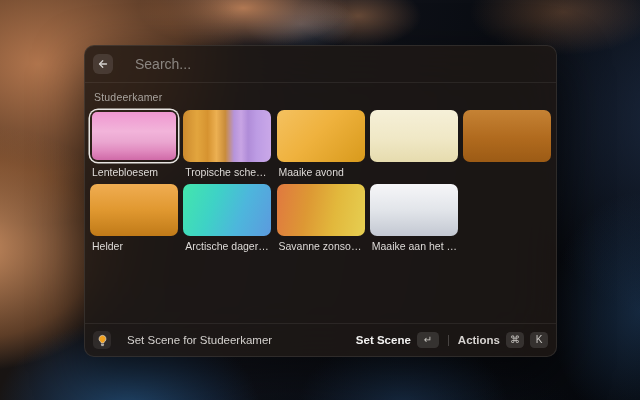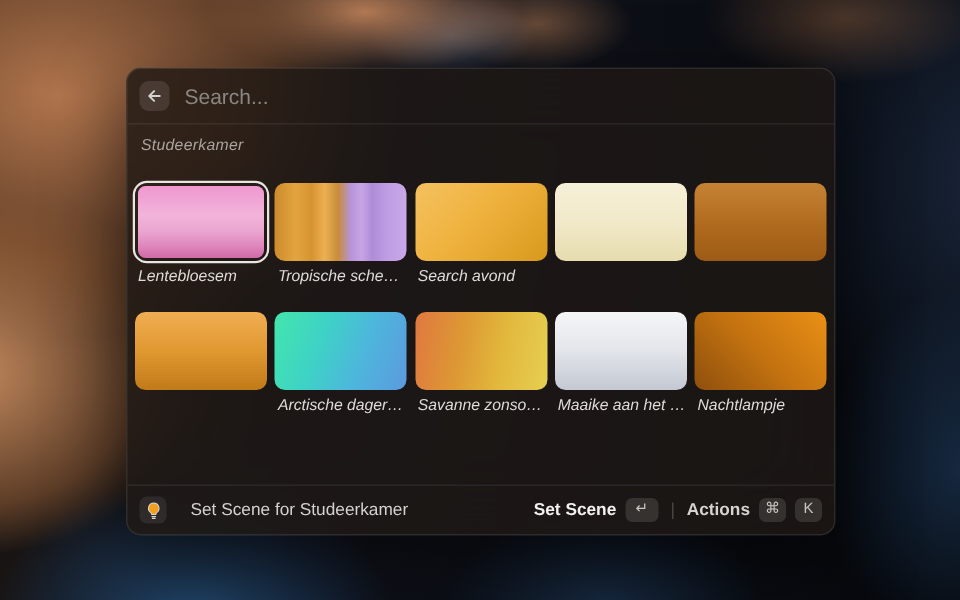--- a/index.html
+++ b/index.html
@@ -28,28 +28,28 @@
     backdrop-filter:blur(28px) saturate(1.25);-webkit-backdrop-filter:blur(28px) saturate(1.25);
     border:1px solid rgba(255,255,255,.09);border-radius:10px;
     box-shadow:0 18px 50px rgba(0,0,0,.55);
     display:flex;flex-direction:column;overflow:hidden;color:#e8e6e3;}
 
   .searchbar{flex:0 0 37px;display:flex;align-items:center;gap:10px;padding:0 8px;
     border-bottom:1px solid rgba(255,255,255,.07);}
   .back-btn{width:20px;height:20px;border-radius:6px;border:none;cursor:pointer;
     background:rgba(255,255,255,.11);display:flex;align-items:center;justify-content:center;padding:0;flex:0 0 auto;}
   .search-input{flex:1;background:transparent;border:none;outline:none;
-    font:14px "Liberation Sans",sans-serif;color:#737373;padding:0;}
+    font:14px "Liberation Sans",sans-serif;color:#737373;padding:0;margin-left:12px;}
   .search-input::placeholder{color:#8b8681;}
 
-  .content{flex:1;padding:6px 5px 0;overflow:hidden;font-style:italic;}
+  .content{flex:1;padding:6px 5px 0;overflow:hidden;}
   .section-title{font-size:10.5px;color:#a9a49f;margin:2px 0 7px 4px;letter-spacing:.2px;}
 
   .grid{display:grid;grid-template-columns:repeat(5,88px);justify-content:space-between;row-gap:6px;}
-  .tile{cursor:pointer;width:88px;margin-top:12px;}
+  .tile{cursor:pointer;width:88px;}
   .thumb-wrap{height:52px;border-radius:8px;}
   .thumb{width:100%;height:100%;border-radius:7px;}
   .tile.selected .thumb-wrap{box-shadow:0 0 0 1.5px #e8e5e2;padding:2px;}
   .tile.selected .thumb{border-radius:5px;}
   .tile-label{margin-top:4px;padding-left:2px;font-size:10.5px;color:#dedbd8;
     max-width:94px;white-space:nowrap;overflow:hidden;text-overflow:ellipsis;}
 
   .footer{flex:0 0 33px;display:flex;align-items:center;padding:0 8px;
     border-top:1px solid rgba(255,255,255,.07);}
   .bulb-badge{width:18px;height:18px;border-radius:5px;background:rgba(255,255,255,.08);
@@ -100,21 +100,21 @@
       <div class="thumb" style="background: linear-gradient(90deg, rgb(205, 138, 46) 0%, rgb(226, 165, 62) 16%, rgb(214, 147, 48) 28%, rgb(236, 176, 82) 38%, rgb(201, 140, 58) 48%, rgb(182, 148, 218) 58%, rgb(200, 164, 228) 66%, rgb(176, 140, 216) 74%, rgb(189, 156, 228) 84%, rgb(202, 168, 232) 100%);"></div>
     </div>
     <div class="tile-label">Tropische schemering</div>
   </div>
 
 
   <div class="tile">
     <div class="thumb-wrap">
       <div class="thumb" style="background: linear-gradient(135deg, rgb(244, 193, 96) 0%, rgb(239, 178, 62) 45%, rgb(216, 154, 28) 100%);"></div>
     </div>
-    <div class="tile-label">Search avond</div>
+    <div class="tile-label">Maaike avond</div>
   </div>
 
 
   <div class="tile">
     <div class="thumb-wrap">
       <div class="thumb" style="background: linear-gradient(rgb(246, 240, 216) 0%, rgb(240, 232, 198) 55%, rgb(230, 220, 174) 100%);"></div>
     </div>
   </div>
 
   <div class="tile">
@@ -122,20 +122,21 @@
       <div class="thumb" style="background: linear-gradient(rgb(197, 130, 52) 0%, rgb(176, 106, 30) 55%, rgb(156, 91, 21) 100%);"></div>
     </div>
   </div>
 
 
 
   <div class="tile">
     <div class="thumb-wrap">
       <div class="thumb" style="background: linear-gradient(rgb(240, 173, 82) 0%, rgb(224, 152, 48) 50%, rgb(192, 122, 24) 100%);"></div>
     </div>
+    <div class="tile-label">Helder</div>
   </div>
 
   <div class="tile">
     <div class="thumb-wrap">
       <div class="thumb" style="background: linear-gradient(110deg, rgb(67, 230, 172) 0%, rgb(62, 210, 198) 35%, rgb(77, 182, 220) 65%, rgb(92, 154, 222) 100%);"></div>
     </div>
     <div class="tile-label">Arctische dageraad</div>
   </div>
 
   <div class="tile">
@@ -145,26 +146,20 @@
     <div class="tile-label">Savanne zonsonderg…</div>
   </div>
 
   <div class="tile">
     <div class="thumb-wrap">
       <div class="thumb" style="background: linear-gradient(rgb(246, 246, 248) 0%, rgb(226, 229, 234) 50%, rgb(195, 200, 210) 100%);"></div>
     </div>
     <div class="tile-label">Maaike aan het werk</div>
   </div>
 
-  <div class="tile">
-    <div class="thumb-wrap">
-      <div class="thumb" style="background: linear-gradient(45deg, rgb(143, 79, 14) 0%, rgb(196, 115, 16) 50%, rgb(234, 144, 22) 100%);"></div>
-    </div>
-    <div class="tile-label">Nachtlampje</div>
-  </div>
 </div>
   </div>
 
   <div class="footer">
     <span class="bulb-badge">
       <svg width="13" height="13" viewBox="0 0 24 24">
         <path d="M12 2.5a6.5 6.5 0 0 0-3.7 11.8c.7.5 1.2 1.6 1.2 2.4h5c0-.8.5-1.9 1.2-2.4A6.5 6.5 0 0 0 12 2.5z" fill="#f0a01e" stroke="#d8d4ce" stroke-width="1.3"></path>
         <path d="M9.8 19.2h4.4M10.4 21.4h3.2" stroke="#d8d4ce" stroke-width="1.5" stroke-linecap="round"></path>
       </svg>
     </span>

